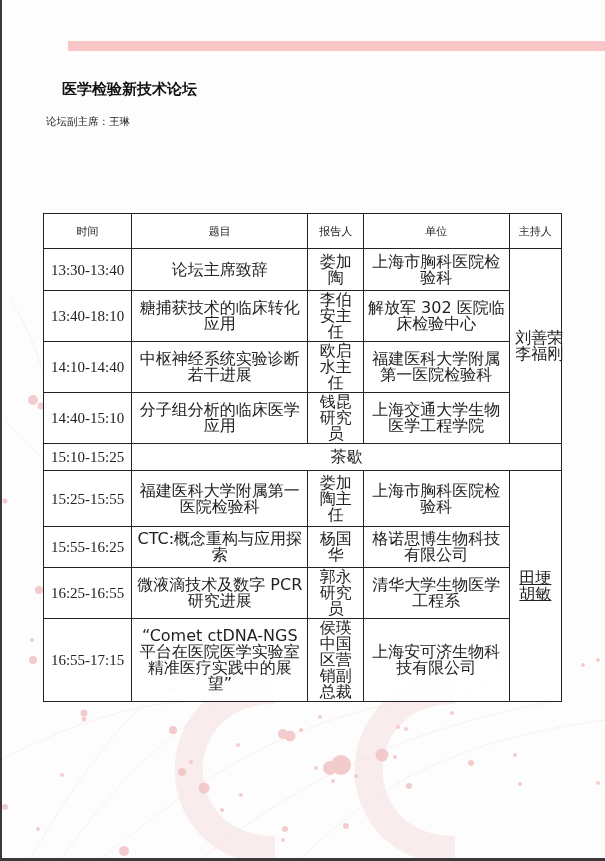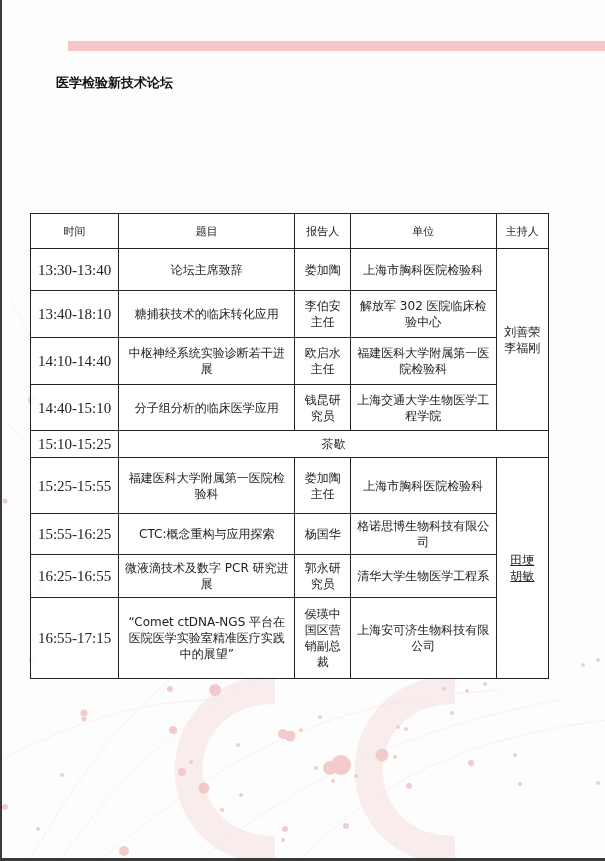--- a/index.html
+++ b/index.html
@@ -16,49 +16,49 @@
     border-bottom: 3px solid #3a3a3a;
     pointer-events: none; z-index: 5;
   }
   .bg-deco { position: absolute; left: 0; top: 0; width: 605px; height: 861px; z-index: 0; }
   .top-bar {
     position: absolute; left: 68px; top: 41px; width: 537px; height: 10px;
     background: #f8c6c6; z-index: 1;
   }
   .header { position: absolute; left: 46px; top: 64px; z-index: 2; }
   .title {
-    font-size: 13px; font-weight: bold; color: #111; margin: 10px; height: 18px; line-height: 18px;
+    font-size: 15px; font-weight: bold; color: #111; margin: 16px; height: 18px; line-height: 18px;
     font-family: "DejaVu Sans", sans-serif;
   }
   .info {
     font-size: 10.5px; color: #222; line-height: 14px; margin-top: 10px;
     font-family: "DejaVu Sans", sans-serif;
   }
   .info + .info { margin-top: 10px; }
   .info.first { margin-top: 8px; }
 
   table.schedule {
-    position: absolute; left: 30px; top: 213px; z-index: 2;
+    position: absolute; left: 43px; top: 213px; z-index: 2;
     border-collapse: collapse; table-layout: fixed; width: 519px;
     font-family: "Liberation Serif", "DejaVu Serif", serif;
     font-size: 11px; color: #222; background: rgba(255,255,255,0.92);
   }
   table.schedule td, table.schedule th {
     border: 1px solid #222; text-align: center; vertical-align: middle;
     padding: 1px 4px; line-height: 16px; font-weight: normal;
   }
   table.schedule th { font-size: 11px; }
   .col-time { width: 81px; }
   .col-topic { width: 162px; }
   .col-speaker { width: 51px; }
   .col-org { width: 134px; }
   .col-host { width: 48px; }
   td.inner-l { border-left: 2px solid #888; }
   td.time { font-size: 15px; }
-  td.cn { font-family: "DejaVu Sans", sans-serif; font-size: 12px; }
+  td.cn { font-family: "DejaVu Sans", sans-serif; font-size: 16px; }
 </style>
 </head>
 <body>
 
 <div class="frame"></div>
 
 <svg class="bg-deco" viewBox="0 0 605 861" xmlns="http://www.w3.org/2000/svg">
   <g fill="none" stroke="#f7e4e4" stroke-width="30">
     <path d="M275,690 C160,690 160,850 275,850" stroke-width="28" opacity="0.7"></path>
     <path d="M455,690 C340,690 340,850 455,850" stroke-width="28" opacity="0.7"></path>
@@ -124,20 +124,21 @@
       <circle cx="583" cy="665" r="2"></circle>
     <circle cx="598" cy="660" r="2"></circle>
       <circle cx="598" cy="783" r="2"></circle>
   </g>
 </svg>
 
 <div class="top-bar"></div>
 
 <div class="header">
   <h1 class="title">医学检验新技术论坛</h1>
+  <div class="info">论坛副主席：王琳</div>
 </div>
 
 <table class="schedule">
   <colgroup>
     <col class="col-time">
       <col class="col-topic">
       <col class="col-speaker">
       <col class="col-org">
       <col class="col-host">
   </colgroup>

